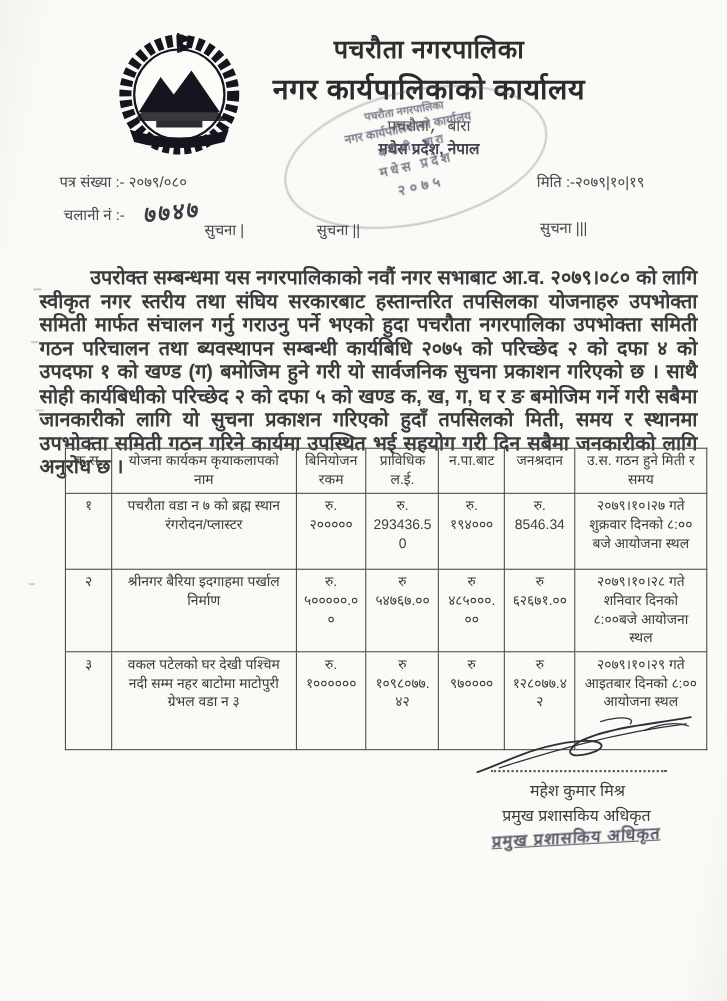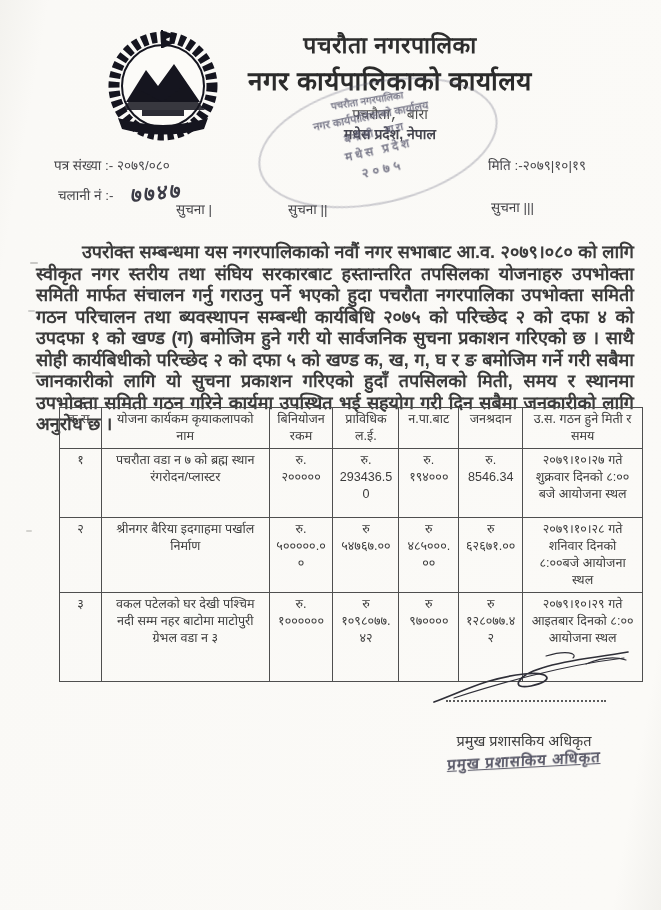--- a/index.html
+++ b/index.html
@@ -36,21 +36,21 @@
   }
   
   .meta{position:absolute;font-size:13.5px;color:#46464a;}
   .m-letter{left:54px;top:156px;}
   .m-chalani{left:58px;top:178px;}
   .handwritten{
     display:inline-block;font-size:21px;color:#3c3c46;font-weight:bold;
     transform:rotate(-6deg) skewX(-8deg);letter-spacing:2px;margin-left:14px;
   }
   .m-date{left:488px;top:156px;}
-  .n1{left:176px;top:200px;}
+  .n1{left:186px;top:200px;}
   .n2{left:288px;top:200px;}
   .n3{left:491px;top:198px;text-align:center;}
   
   .subject{
     position:absolute;left:185px;top:214px;
     font-size:14.5px;font-weight:bold;color:#3d3d3d;
     border-bottom:1px solid #5a5a5a;padding-bottom:2px;
   }
   .body-par{
     position:absolute;left:36px;top:242px;width:598px;
@@ -193,20 +193,21 @@
   <div class="sig-art">
     <svg width="205" height="58" viewBox="0 0 205 58">
       <g fill="none" stroke="#2f2f38" stroke-linecap="round">
         <path stroke-width="1.7" d="M6,54 C34,44 58,30 96,26 C122,23 128,33 103,38 C82,42 88,28 114,20 C142,11 168,10 200,4"></path>
         <path stroke-width="1.2" d="M26,50 C70,36 130,18 196,10"></path>
         <path stroke-width="1.1" d="M118,8 C138,2 150,5 145,10 M158,16 C172,10 186,8 198,12"></path>
       </g>
     </svg>
   </div>
   <div class="sig-dots"></div>
+  <div class="sig-name">महेश कुमार मिश्र</div>
   <div class="sig-title">प्रमुख प्रशासकिय अधिकृत</div>
   <div class="sig-stamp">प्रमुख प्रशासकिय अधिकृत</div>
 
   <div class="dash" style="left:30px;top:262px;width:8px;opacity:.5"></div>
   <div class="dash" style="left:28px;top:310px;width:7px;opacity:.45"></div>
   <div class="dash" style="left:32px;top:372px;width:8px;opacity:.4"></div>
   <div class="dash" style="left:26px;top:530px;width:6px;opacity:.4"></div>
 
 </div>
 

